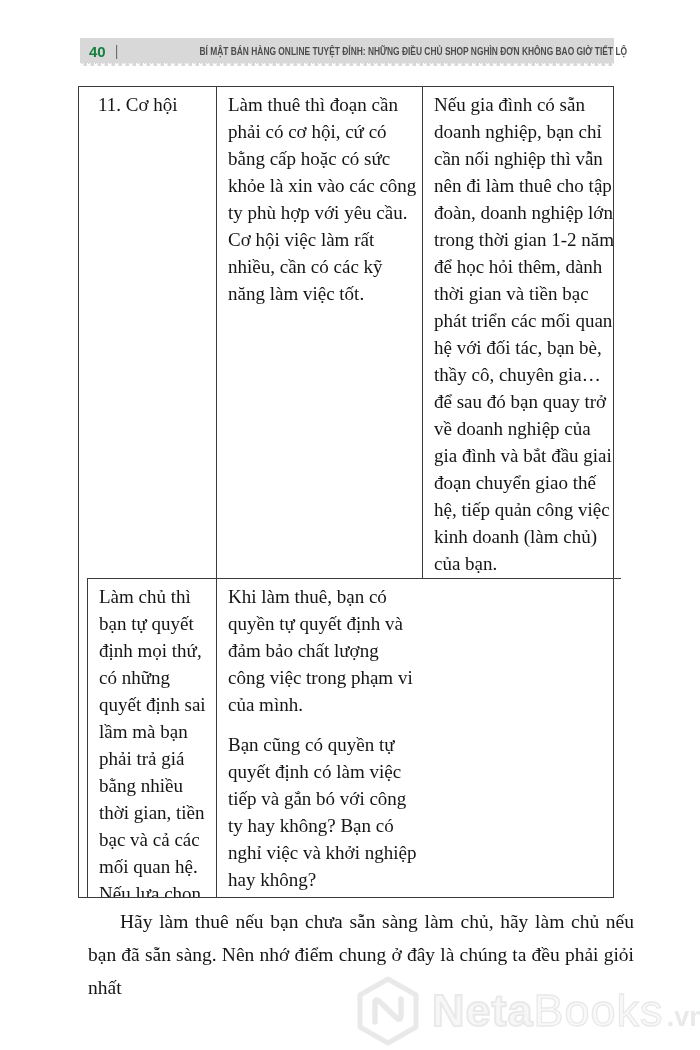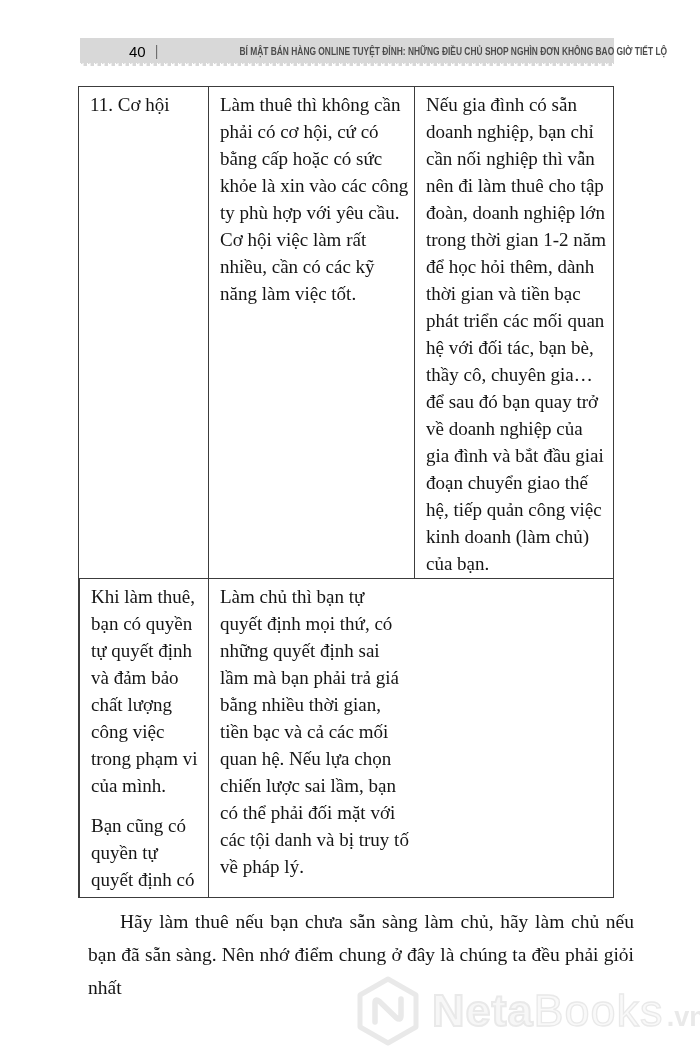--- a/index.html
+++ b/index.html
@@ -28,23 +28,22 @@
     content: "";
     position: absolute;
     left: 0; right: 0; bottom: 0;
     height: 4px;
     background:
       linear-gradient(45deg, #ffffff 2.4px, transparent 0) 0 100%/7px 4px repeat-x,
       linear-gradient(-45deg, #ffffff 2.4px, transparent 0) 3.5px 100%/7px 4px repeat-x;
   }
   .page-num {
     font-family: "Liberation Sans", sans-serif;
-    font-size: 15px; font-weight: 400;
-    color: #000000;
-    margin-left: 40px;
+    font-size: 15px; font-weight: 700;
+    color: #15803d;
   }
   .page-num-sep {
     font-family: "Liberation Sans", sans-serif;
     font-size: 14px; font-weight: 400;
     color: #6f6f6f;
     margin-left: 9px;
   }
   .header-spacer { flex: 1; }
   .header-title {
     font-family: "Liberation Sans", sans-serif;
@@ -57,20 +56,21 @@
 
   
   .cmp-table {
     position: absolute;
     left: 78px; top: 86px;
     width: 536px; height: 812px;
     border: 1px solid #3c3c3c;
     display: grid;
     grid-template-columns: 129px 206px 199px;
     grid-template-rows: 492px 318px;
+    padding-left: 8px;
   }
   .cell {
     padding: 4px 5px 0 11px;
     font-size: 19px;
     line-height: 27px;
     overflow: hidden;
   }
   .cell.c1, .cell.c2 { border-left: 1px solid #3c3c3c; }
   .cell.r0 { border-bottom: 1px solid #3c3c3c; }
   .cell p { margin: 0; }
@@ -132,32 +132,32 @@
     <span class="header-spacer"></span>
     <span class="header-title">BÍ MẬT BÁN HÀNG ONLINE TUYỆT ĐỈNH: NHỮNG ĐIỀU CHỦ SHOP NGHÌN ĐƠN KHÔNG BAO GIỜ TIẾT LỘ</span>
   </div>
 
   <div class="cmp-table">
 
     <div class="cell c0 r0">
       <p>11. Cơ hội</p>
     </div>
     <div class="cell c1 r0">
-      <p>Làm thuê thì không cần phải có cơ hội, cứ có bằng cấp hoặc có sức khỏe là xin vào các công ty phù hợp với yêu cầu. Cơ hội việc làm rất nhiều, cần có các kỹ năng làm việc tốt.</p>
+      <p>Làm thuê thì đoạn cần phải có cơ hội, cứ có bằng cấp hoặc có sức khỏe là xin vào các công ty phù hợp với yêu cầu. Cơ hội việc làm rất nhiều, cần có các kỹ năng làm việc tốt.</p>
     </div>
     <div class="cell c2 r0">
       <p>Nếu gia đình có sẵn doanh nghiệp, bạn chỉ cần nối nghiệp thì vẫn nên đi làm thuê cho tập đoàn, doanh nghiệp lớn trong thời gian 1-2 năm để học hỏi thêm, dành thời gian và tiền bạc phát triển các mối quan hệ với đối tác, bạn bè, thầy cô, chuyên gia… để sau đó bạn quay trở về doanh nghiệp của gia đình và bắt đầu giai đoạn chuyển giao thế hệ, tiếp quản công việc kinh doanh (làm chủ) của bạn.</p>
     </div>
 
+    <div class="cell c2 r1">
+      <p>Làm chủ thì bạn tự quyết định mọi thứ, có những quyết định sai lầm mà bạn phải trả giá bằng nhiều thời gian, tiền bạc và cả các mối quan hệ. Nếu lựa chọn chiến lược sai lầm, bạn có thể phải đối mặt với các tội danh và bị truy tố về pháp lý.</p>
+    </div>
     <div class="cell c1 r1">
       <p>Khi làm thuê, bạn có quyền tự quyết định và đảm bảo chất lượng công việc trong phạm vi của mình.</p>
       <p>Bạn cũng có quyền tự quyết định có làm việc tiếp và gắn bó với công ty hay không? Bạn có nghỉ việc và khởi nghiệp hay không?</p>
-    </div>
-    <div class="cell c2 r1">
-      <p>Làm chủ thì bạn tự quyết định mọi thứ, có những quyết định sai lầm mà bạn phải trả giá bằng nhiều thời gian, tiền bạc và cả các mối quan hệ. Nếu lựa chọn chiến lược sai lầm, bạn có thể phải đối mặt với các tội danh và bị truy tố về pháp lý.</p>
     </div>
 
   </div>
 
   <p class="closing">Hãy làm thuê nếu bạn chưa sẵn sàng làm chủ, hãy làm chủ nếu bạn đã sẵn sàng. Nên nhớ điểm chung ở đây là chúng ta đều phải giỏi nhất</p>
 
   <div class="watermark">
     <svg class="wm-logo" viewBox="0 0 64 70">
       <polygon points="32,3 60,19 60,51 32,67 4,51 4,19" fill="none" stroke="#e9e9e9" stroke-width="5" stroke-linejoin="round"></polygon>
       <path d="M19 46 L19 27 Q19 22 23.5 25.5 L40 41.5 Q45 45.5 45 39.5 L45 23" fill="none" stroke="#e9e9e9" stroke-width="5.5" stroke-linecap="round" stroke-linejoin="round"></path>

